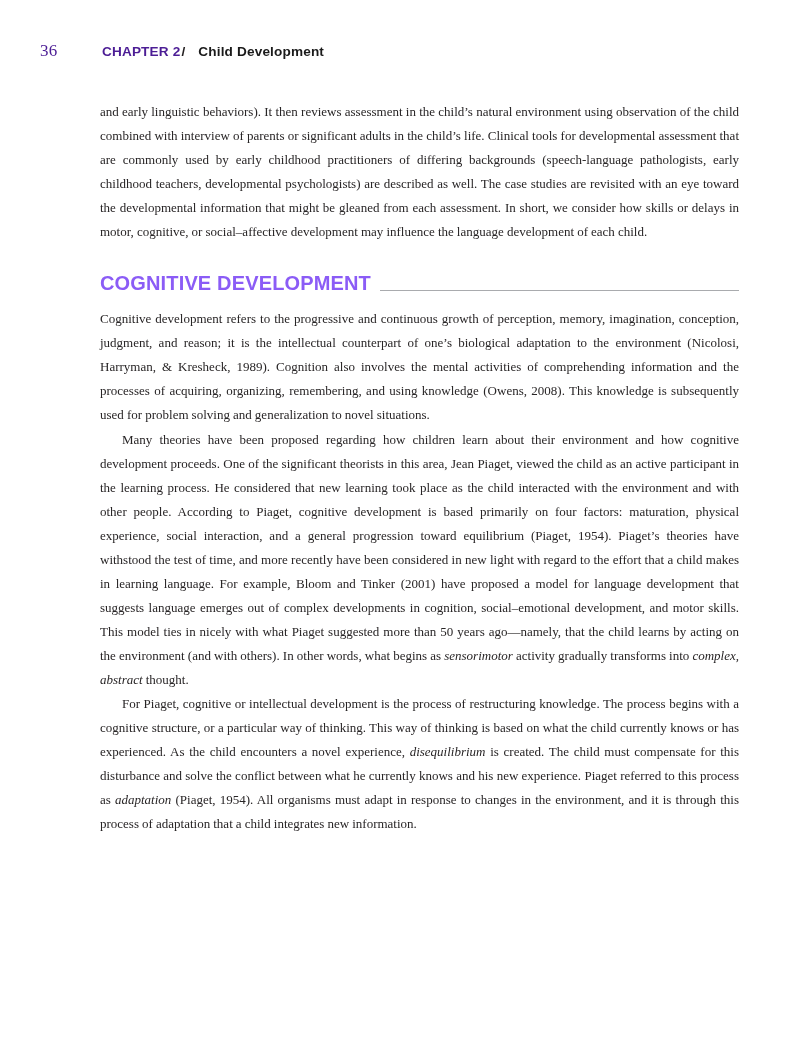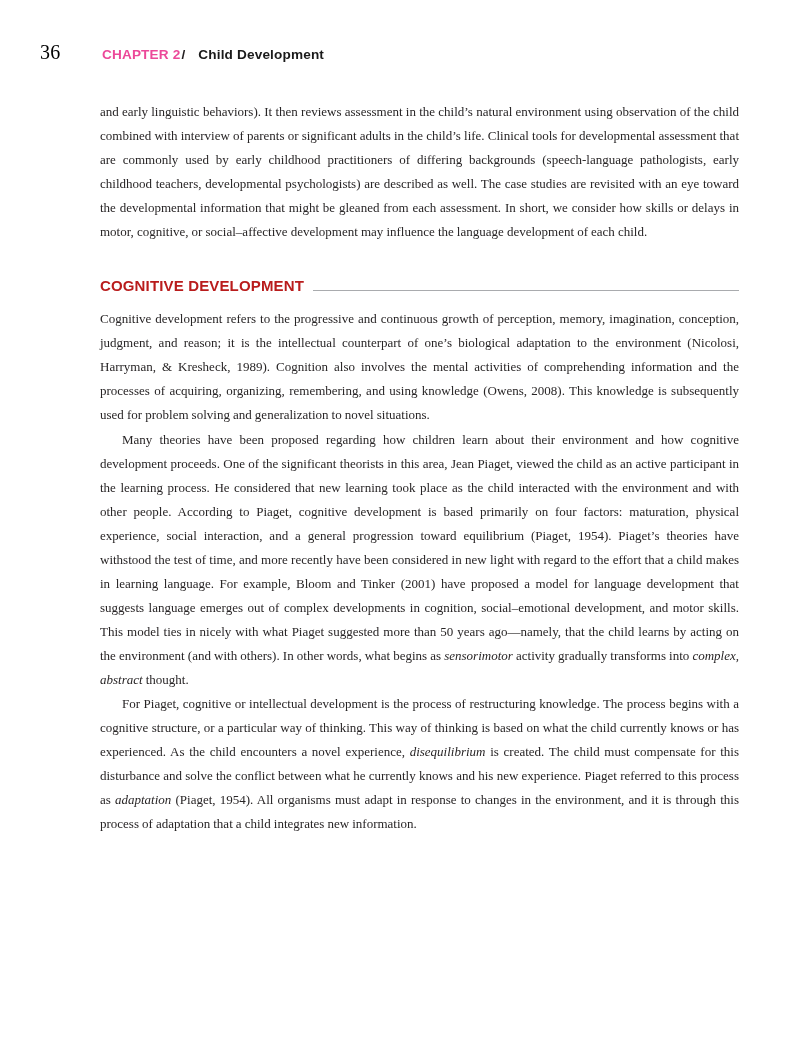--- a/index.html
+++ b/index.html
@@ -28,33 +28,33 @@
     position: absolute;
     left: 40px;
     top: 41px;
     right: 70px;
     height: 22px;
     display: flex;
     align-items: baseline;
   }
   .folio {
     font-family: "Liberation Serif", serif;
-    font-size: 20px;
-    color: #000000;
+    font-size: 17px;
+    color: #4c1d95;
     width: 62px;
     letter-spacing: 0.2px;
   }
   .rh-text {
     font-family: "Liberation Sans", sans-serif;
     font-size: 13.6px;
     font-weight: 700;
     letter-spacing: 0.15px;
     white-space: nowrap;
   }
-  .rh-chapter { color: #ec4899; }
+  .rh-chapter { color: #4c1d95; }
   .rh-sep     { color: #231f20; padding: 0 1px; }
   .rh-title   { color: #1a1a1a; margin-left: 12px; }
 
   
   .column {
     position: absolute;
     left: 100px;
     top: 100px;
     width: 639px;
   }
@@ -76,24 +76,24 @@
 
   
   .section-head {
     display: flex;
     align-items: flex-end;
     margin: 28px 0 13px 0;
     height: 22px;
   }
   .section-head .label {
     font-family: "Liberation Sans", sans-serif;
-    font-size: 15px;
+    font-size: 20px;
     font-weight: 700;
     letter-spacing: 0.15px;
-    color: #b91c1c;
+    color: #8b5cf6;
     white-space: nowrap;
     line-height: 1;
     padding-bottom: 1px;
   }
   .section-head .rule {
     flex: 1 1 auto;
     height: 1px;
     background: #a9abae;
     margin-left: 9px;
     margin-bottom: 3px;

